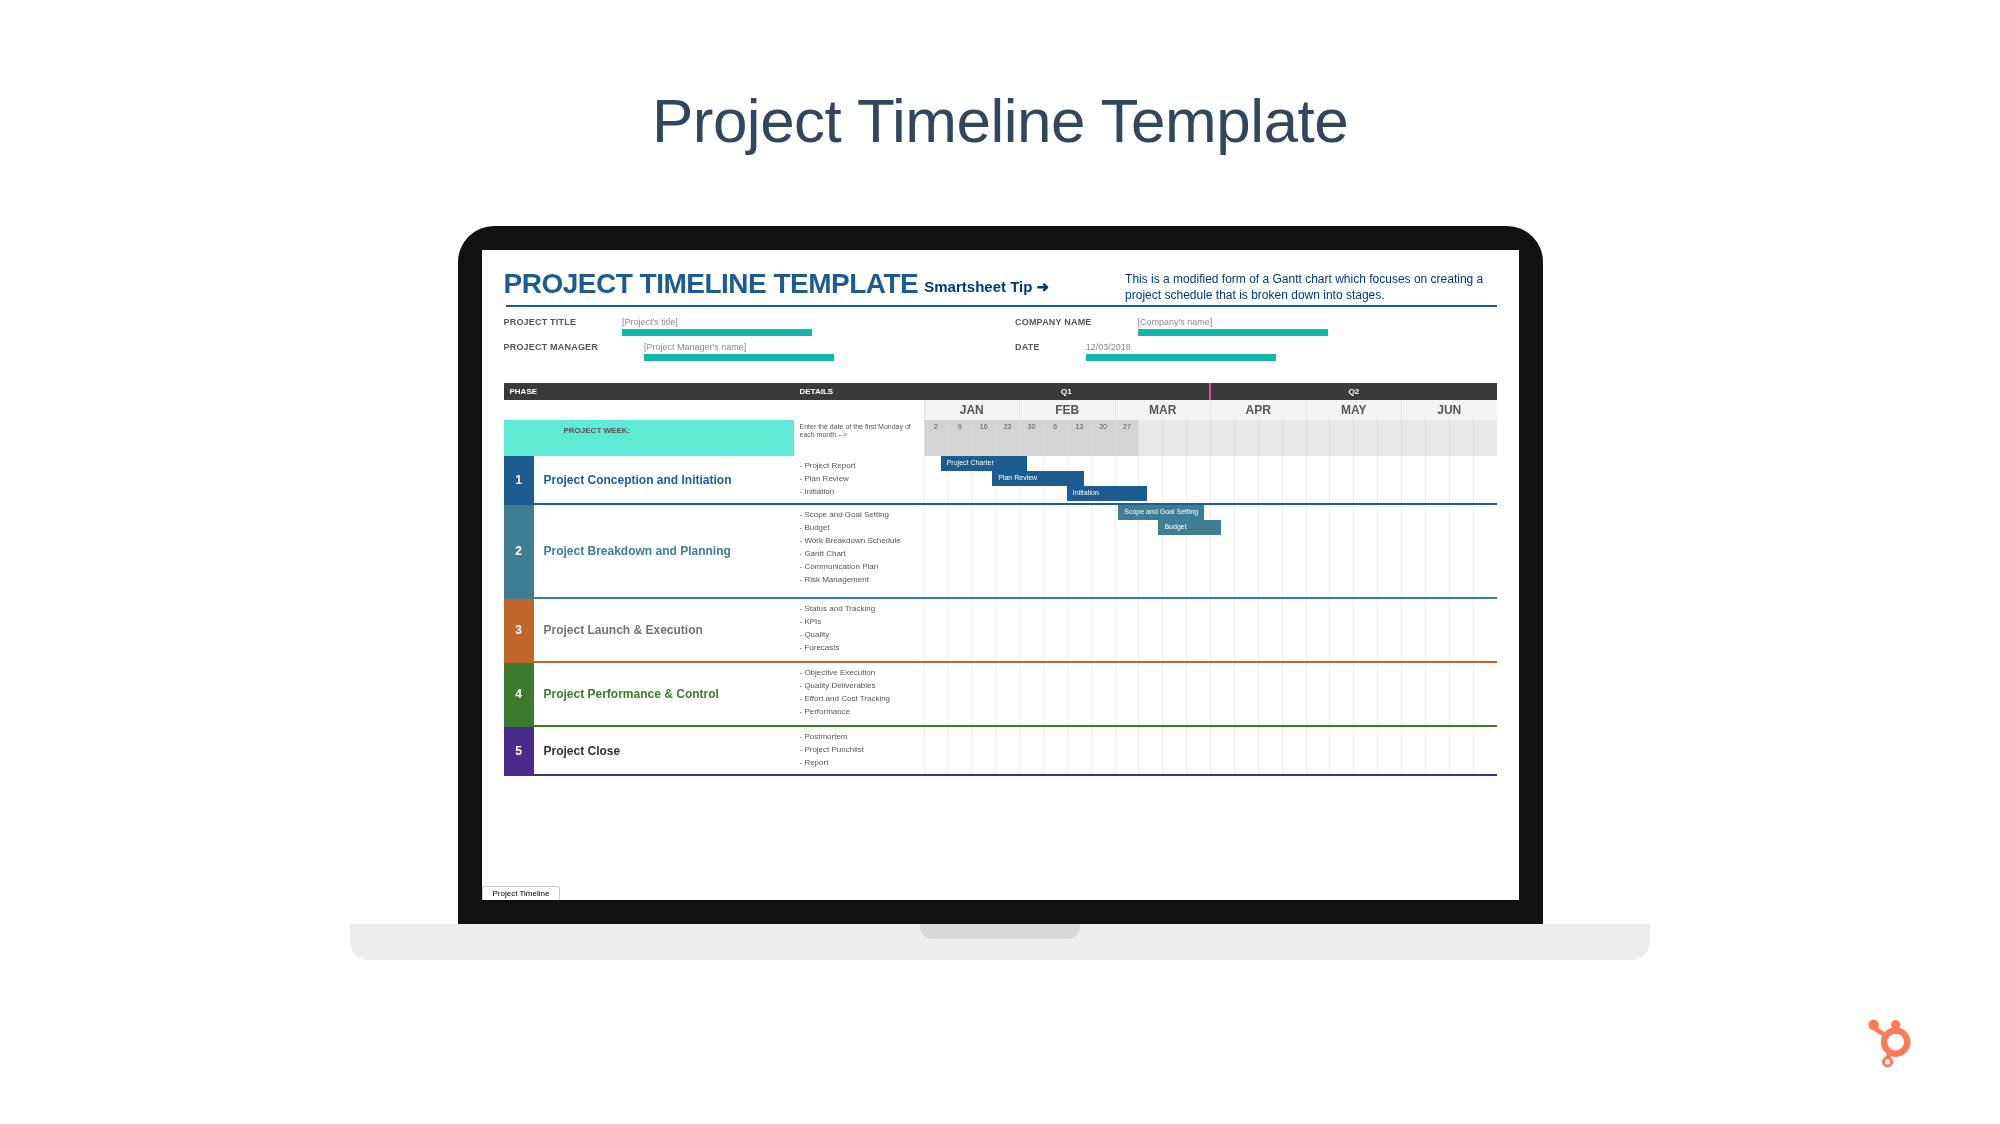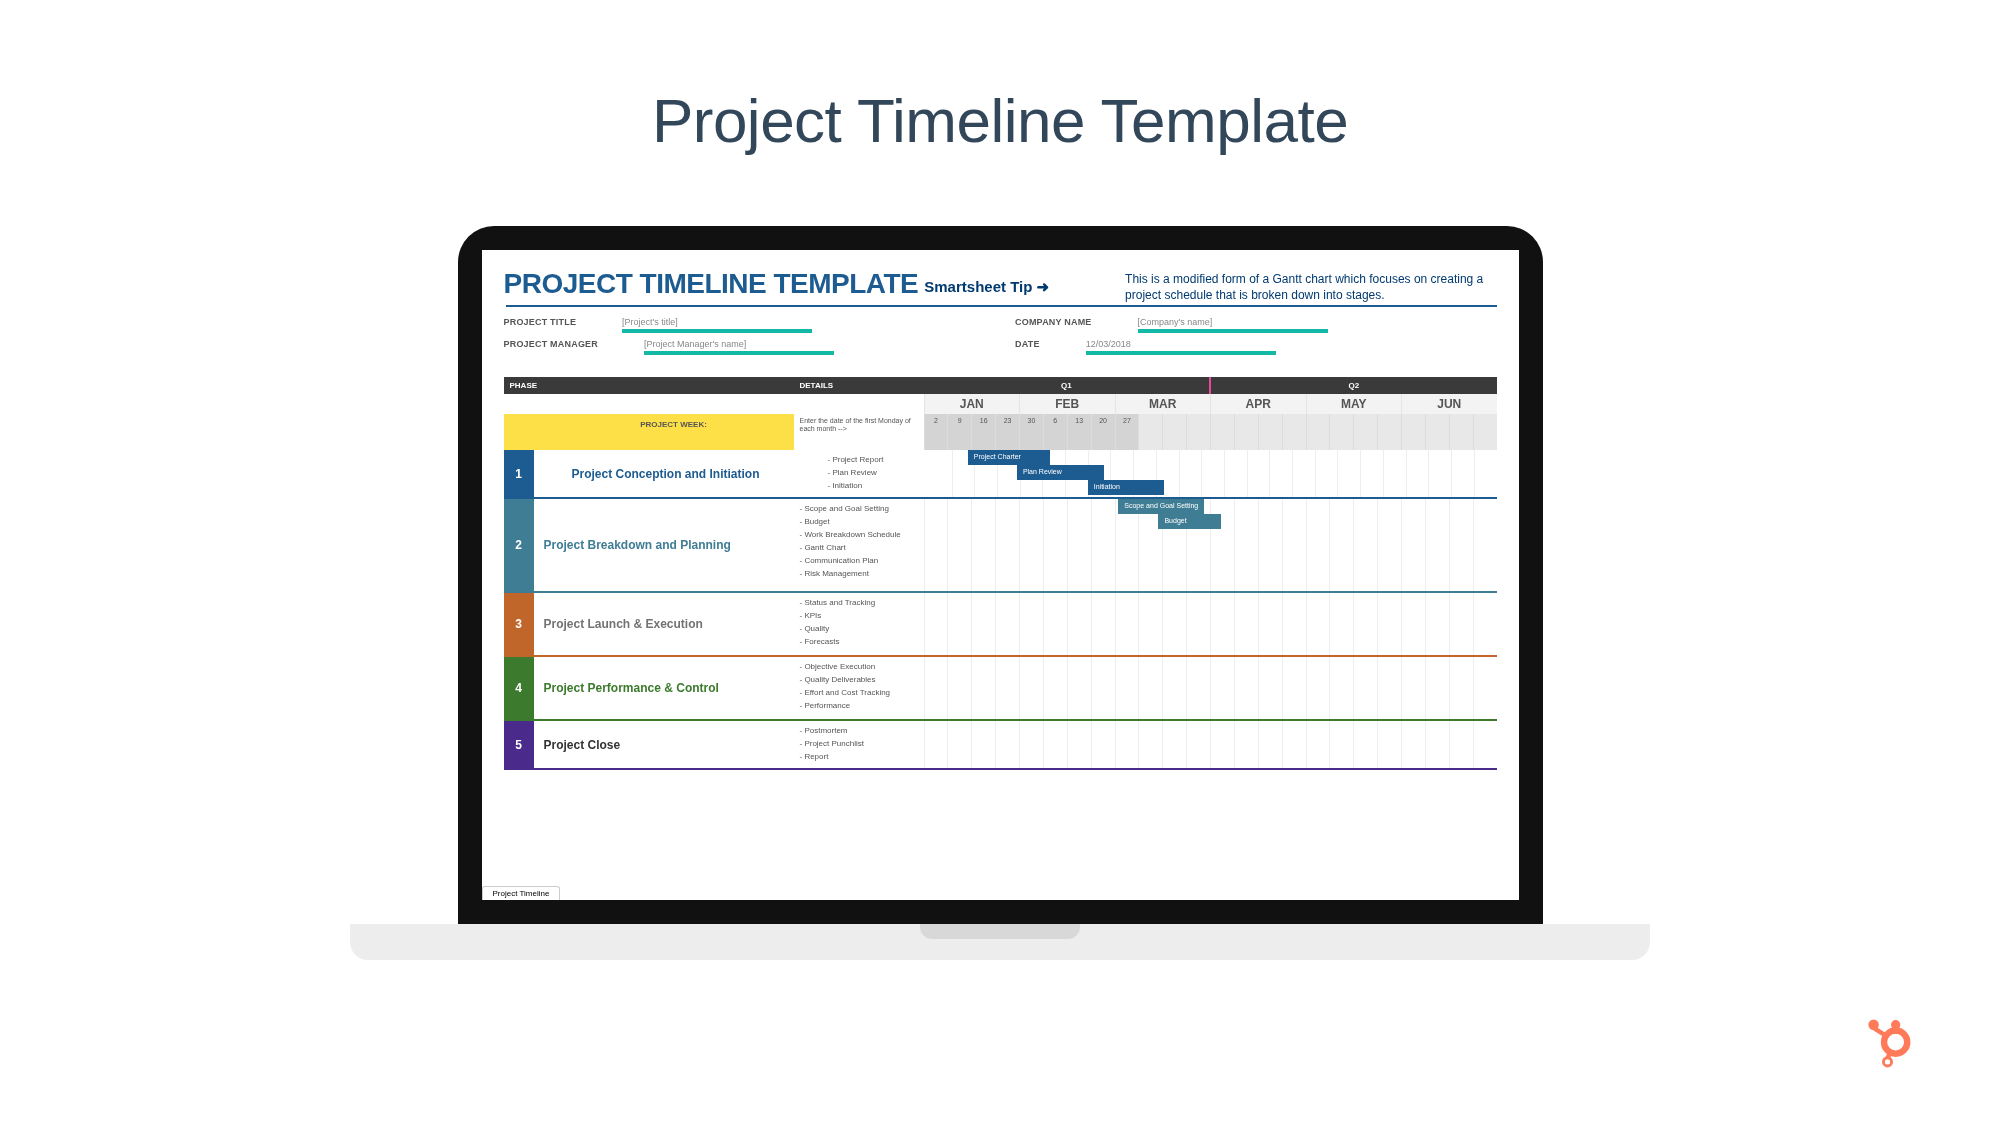--- a/index.html
+++ b/index.html
@@ -79,40 +79,40 @@
   line-height: 1.3;
   flex: 1;
 }
 .header-rule { border: none; border-top: 2px solid #1d5c91; margin: 2px 0 10px 2px; }
 
 .meta-row { display: flex; gap: 30px; margin-top: 6px; }
 .meta-pair { display: flex; gap: 46px; align-items: baseline; }
 .meta-label { font-size: 9px; font-weight: 700; color: #555; letter-spacing: 0.2px; }
 .meta-value {
   font-size: 9px; color: #888;
-  border-bottom: 4px solid #14b8a6;
+  border-bottom: 7px solid #14b8a6;
   min-width: 190px;
   padding-bottom: 2px;
 }
 
 
 .tbl { margin-top: 22px; }
 .hdr-row { display: flex; background: #3a3a3a; color: #fff; font-size: 8px; font-weight: 700; }
 .hdr-row div { padding: 4px 6px; }
 .col-phase { width: 290px; }
 .col-details { width: 130px; }
 .col-q1 { flex: 3; text-align: center; border-right: 2px solid #ec4899; }
 .col-q2 { flex: 3; text-align: center; }
 
 .month-row { display: flex; background: #f3f3f3; font-size: 12px; color: #555; }
 .month-row .col-phase, .month-row .col-details { background:#fff; }
 .month-cell { flex: 1; text-align: center; padding: 3px 0; font-weight: 700; border-left: 1px solid #e5e5e5; }
 
 .week-row { display: flex; background: #e8e8e8; font-size: 8px; }
-.week-label { width: 290px; padding: 6px 10px 21px 60px; font-weight: 700; color: #555; background: #fde047; text-align: center; }
+.week-label { width: 290px; padding: 6px 10px 21px 60px; font-weight: 700; color: #555; background: #5eead4; }
 .week-details { width: 130px; font-size: 7px; color: #555; padding: 3px 6px; background:#fff; line-height:1.1; }
 .week-nums { flex: 6; display: flex; }
 .wk { flex: 1; text-align: center; font-size: 7px; padding: 3px 0; border-left: 1px solid #ddd; color:#555; background:#d4d4d4; }
 .wk.blank { background: #e8e8e8; }
 
 .phase-row { display: flex; border-bottom: 2px solid; }
 .phase-num {
   width: 30px; display: flex; align-items: center; justify-content: center;
   color: #fff; font-weight: 700; font-size: 12px;
 }
@@ -228,21 +228,21 @@
                   <div class="wk blank"></div>
                   <div class="wk blank"></div>
                   <div class="wk blank"></div>
                   <div class="wk blank"></div>
                 </div>
           </div>
 
           <div id="phases-container">
                 <div class="phase-row" style="border-bottom-color: rgb(29, 92, 145);">
                   <div class="phase-num" style="background: rgb(29, 92, 145);">1</div>
-                  <div class="phase-name" style="color: rgb(29, 92, 145); margin-left: 28px;">Project Conception and Initiation</div>
+                  <div class="phase-name" style="color: rgb(29, 92, 145);">Project Conception and Initiation</div>
                   <div class="phase-details">
                     <div>- Project Report</div>
                     <div>- Plan Review</div>
                     <div>- Initiation</div>
                   </div>
                   <div class="gantt-area" style="min-height: 47px;">
                     <div class="gantt-grid">
                       <div></div>
                       <div></div>
                       <div></div>

